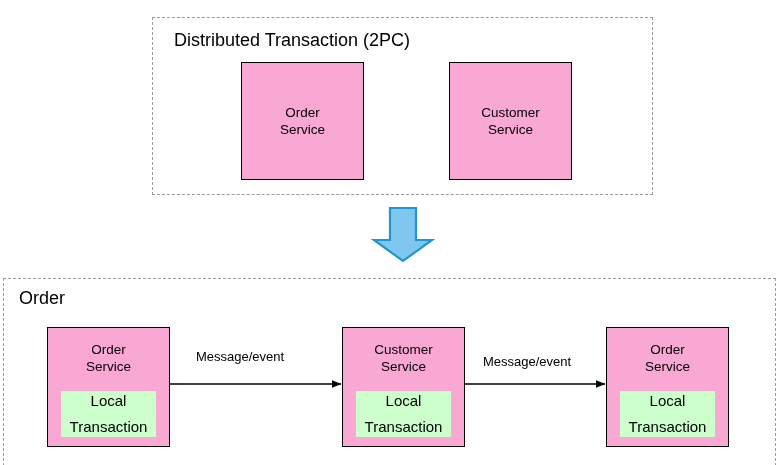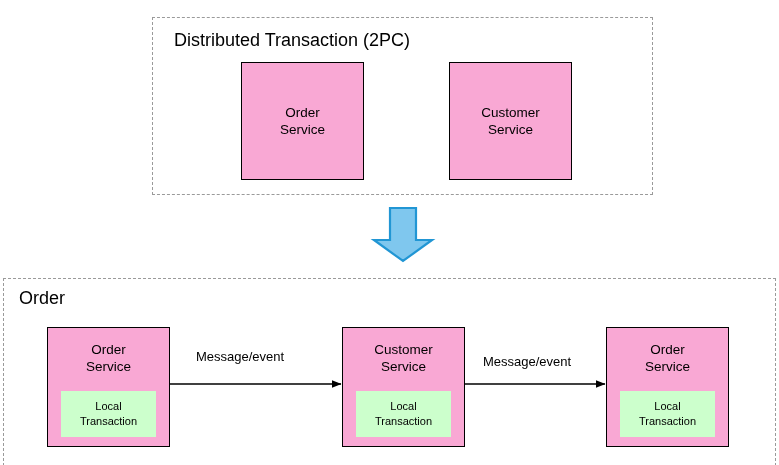--- a/index.html
+++ b/index.html
@@ -101,22 +101,22 @@
     position: absolute;
     left: 13px;
     right: 13px;
     top: 63px;
     height: 46px;
     background: #ccffcc;
     display: flex;
     align-items: center;
     justify-content: center;
     text-align: center;
-    font-size: 11px;
-    line-height: 15px;
+    font-size: 15px;
+    line-height: 26px;
     white-space: pre-line;
     color: #000;
     box-sizing: border-box;
   }
 
   
   .edge-label {
     position: absolute;
     font-size: 13px;
     line-height: 16px;

